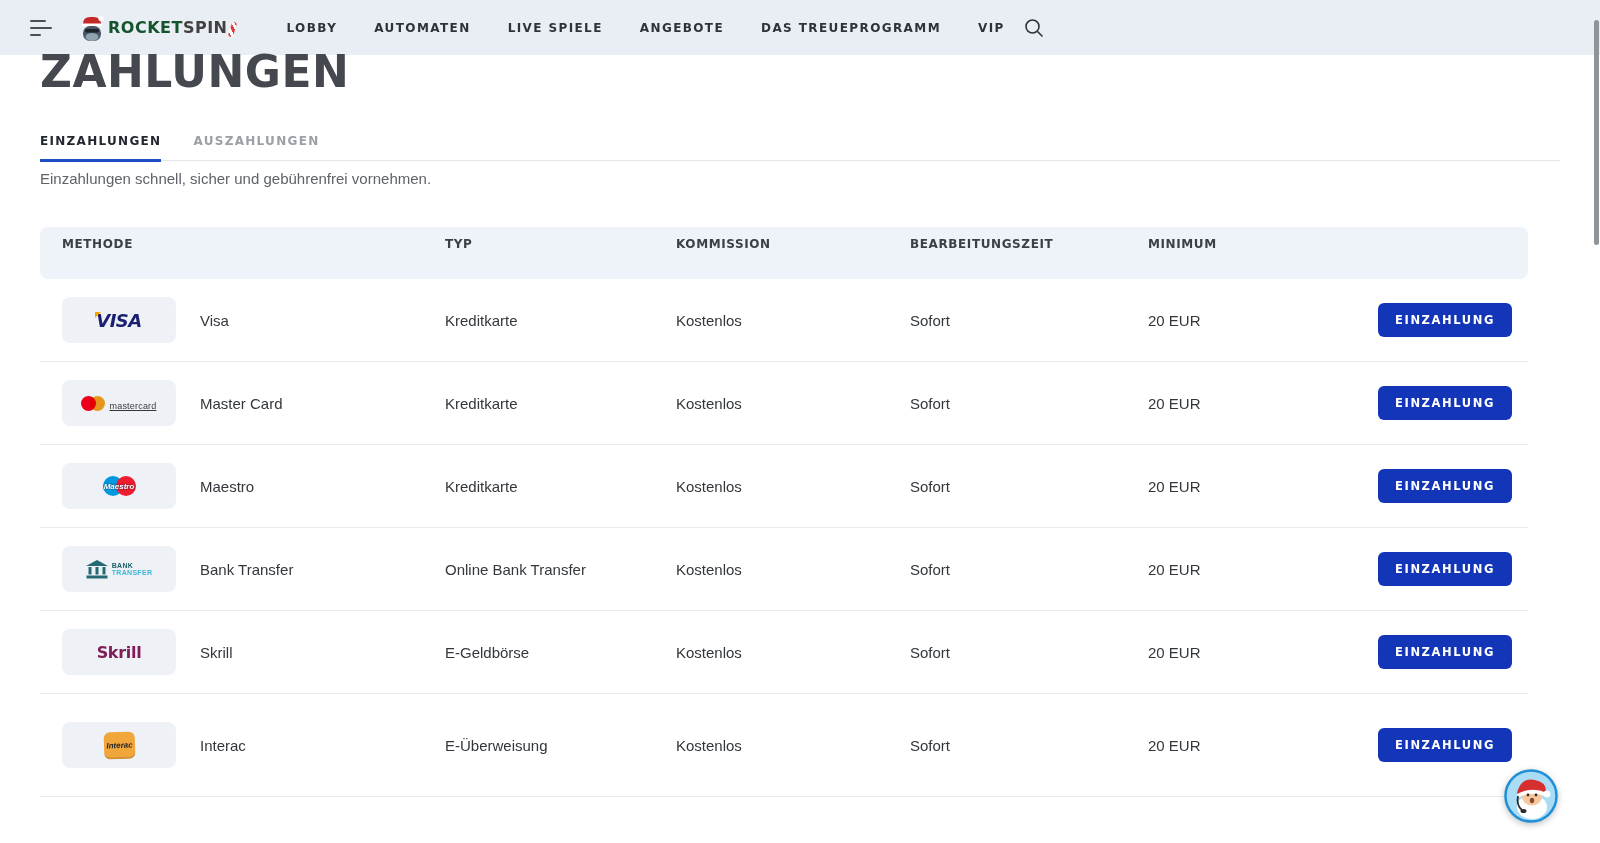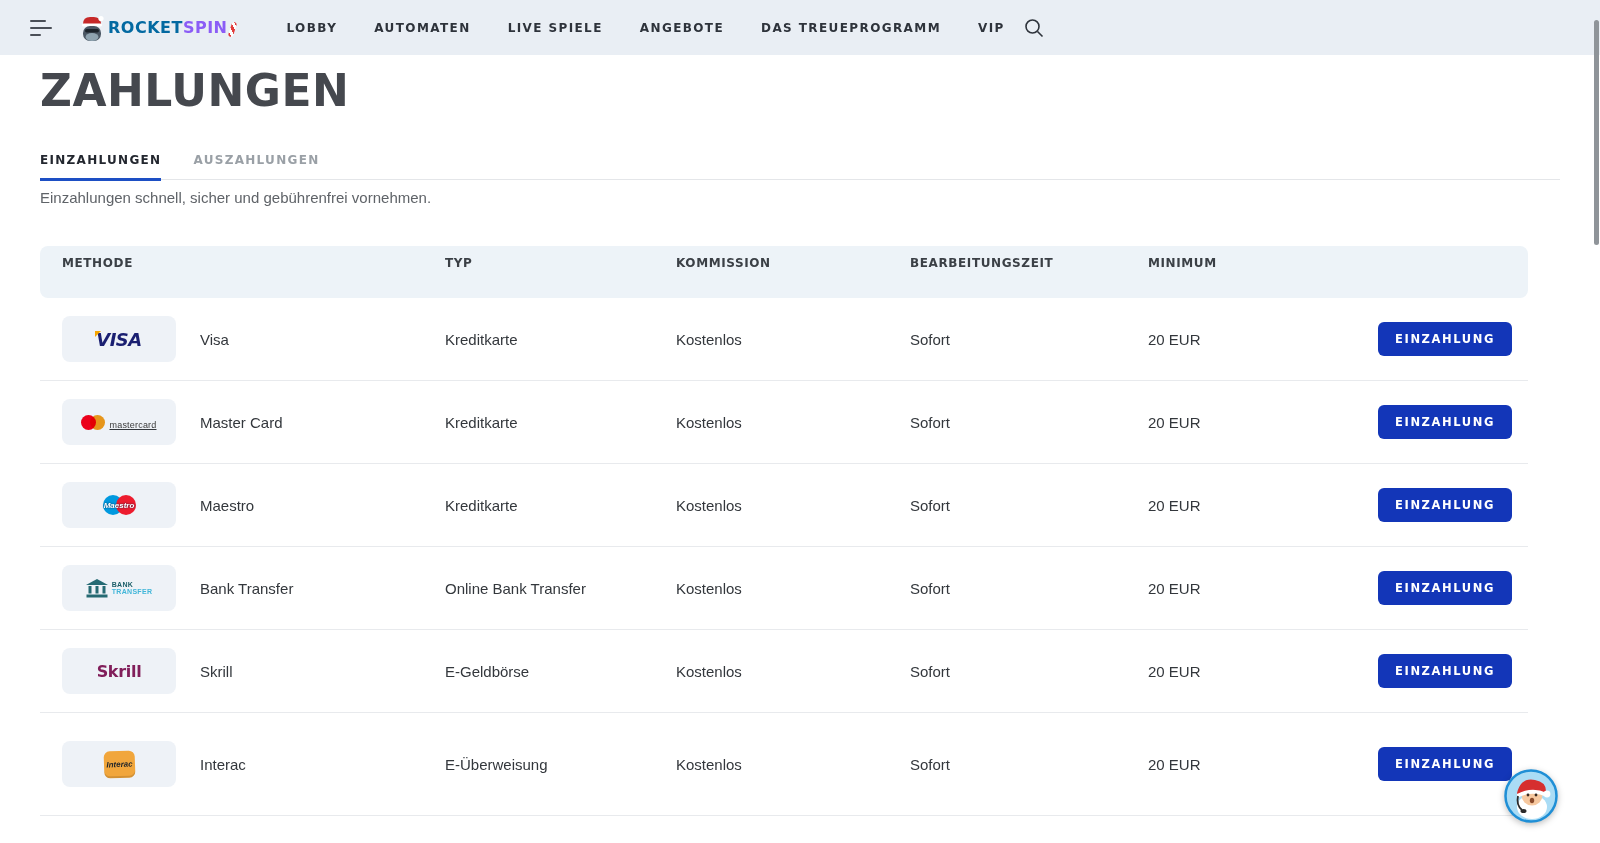--- a/index.html
+++ b/index.html
@@ -12,41 +12,41 @@
             background:#e9eef4; display:flex; align-items:center; padding:0 30px; }
   .burger { width:24px; display:flex; flex-direction:column; gap:5px; cursor:pointer; }
   .burger i { display:block; height:2px; background:#4a4f57; border-radius:2px; }
   .burger i:nth-child(1){ width:16px; }
   .burger i:nth-child(2){ width:22px; }
   .burger i:nth-child(3){ width:11px; }
 
   .brand { display:flex; align-items:center; margin-left:26px; cursor:pointer; }
   .brand-text { margin-left:4px; font-family:"DejaVu Sans", sans-serif; font-weight:bold;
                 font-size:16px; letter-spacing:0.5px; display:flex; }
-  .brand-text b { color:#0369a1; }
-  .brand-text em { color:#8b5cf6; font-style:normal; }
+  .brand-text b { color:#14532d; }
+  .brand-text em { color:#404040; font-style:normal; }
   .candy { width:5px; height:15px; margin-left:2px; margin-top:4px; border-radius:3px;
            background:repeating-linear-gradient(45deg,#e23b3b 0 3px,#fff 3px 6px);
            transform:rotate(18deg); }
 
   .nav { display:flex; align-items:center; margin-left:44px; gap:29px; }
   .nav-item { font-family:"DejaVu Sans", sans-serif; font-size:12px; font-weight:bold;
               letter-spacing:1.4px; color:#2e333b; cursor:pointer; white-space:nowrap;margin-left:8px; }
   .search { margin-left:18px; cursor:pointer; display:flex; align-items:center; }
 
   .topbar-spacer { flex:1; }
   .auth { display:flex; gap:12px; margin-right:32px; }
   .btn { font-family:"DejaVu Sans", sans-serif; font-size:12px; font-weight:bold;
          letter-spacing:1.6px; border-radius:8px; height:34px; padding:0 20px;
          cursor:pointer; }
   .btn-outline { background:#fdfefe; color:#1d43c0; border:1px solid #b9c7e4; }
   .btn-filled  { background:#1336b8; color:#fff; border:none; }
 
   
-  .main { position:absolute; top:63px; left:40px; width:1488px; }
+  .main { position:absolute; top:44px; left:40px; width:1488px; }
   .page-title { font-family:"DejaVu Sans", sans-serif; font-size:44px; line-height:48px;
                 font-weight:800; letter-spacing:0.5px; color:#45484e; margin-top:4px; }
 
   .tabs { margin-top:38px; width:1520px; display:flex; gap:32px;
           border-bottom:1px solid #e4e6e9; }
   .tab { font-family:"DejaVu Sans", sans-serif; font-size:12px; font-weight:bold;
          letter-spacing:1.3px; padding-bottom:11px; cursor:pointer; }
   .tab.active { color:#23272f; border-bottom:3px solid #1d4fc4; margin-bottom:-2px; }
   .tab.inactive { color:#9aa0a6; }
 

